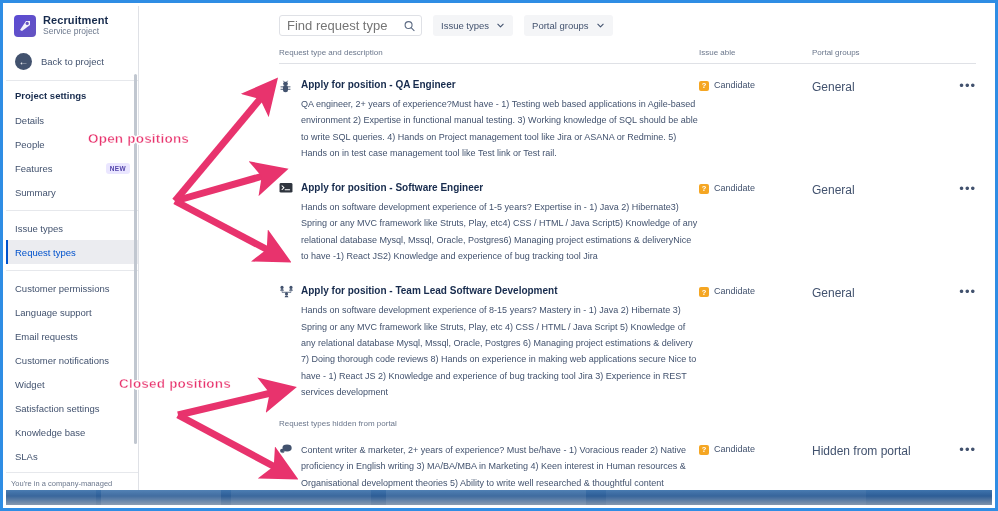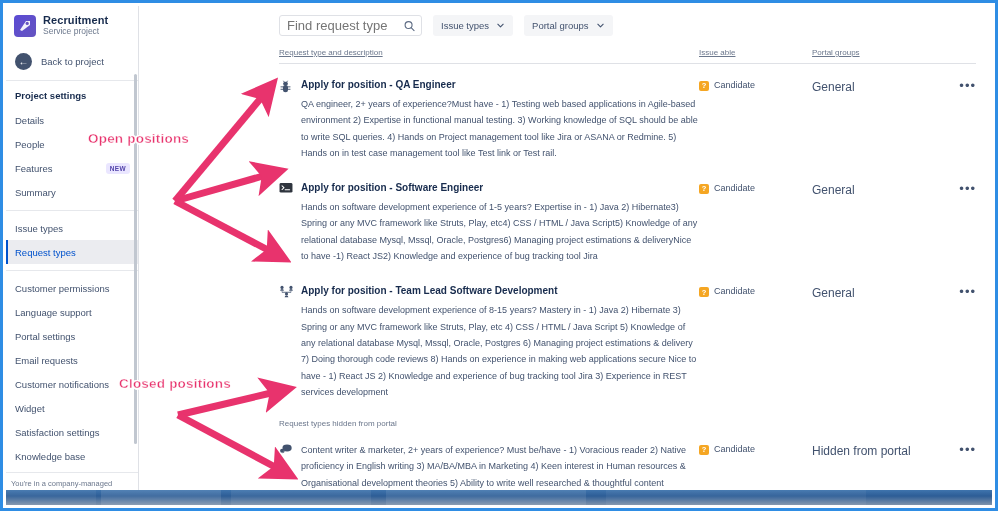--- a/index.html
+++ b/index.html
@@ -124,21 +124,21 @@
     background: #f4f5f7; border-radius: 3px;
     font-size: 9.5px; color: #42526e; cursor: pointer;
   }
   .chev { color: #42526e; line-height: 0; }
 
   .table-head {
     display: flex;
     margin: 12px 16px 0 139px;
     padding-bottom: 6px;
     border-bottom: 1px solid #dfe1e6;
-    font-size: 8px; color: #6b778c; text-decoration: underline;
+    font-size: 8px; color: #6b778c;
   }
   .col-desc { width: 420px; }
   .col-issue { width: 113px; }
   .col-portal { width: 120px; flex: 1; }
   .col-menu { width: 30px; }
 
   .section-label {
     margin: 13px 0 0 139px;
     font-size: 8px; color: #6b778c;
   }
@@ -263,23 +263,20 @@
       <span>Request types</span>
     </div>
 
     <div class="nav-gap"></div>
 
     <div class="nav-item">
       <span>Customer permissions</span>
     </div>
     <div class="nav-item">
       <span>Language support</span>
-    </div>
-    <div class="nav-item">
-      <span>Portal settings</span>
     </div>
     <div class="nav-item">
       <span>Email requests</span>
     </div>
     <div class="nav-item">
       <span>Customer notifications</span>
     </div>
     <div class="nav-item">
       <span>Widget</span>
     </div>

